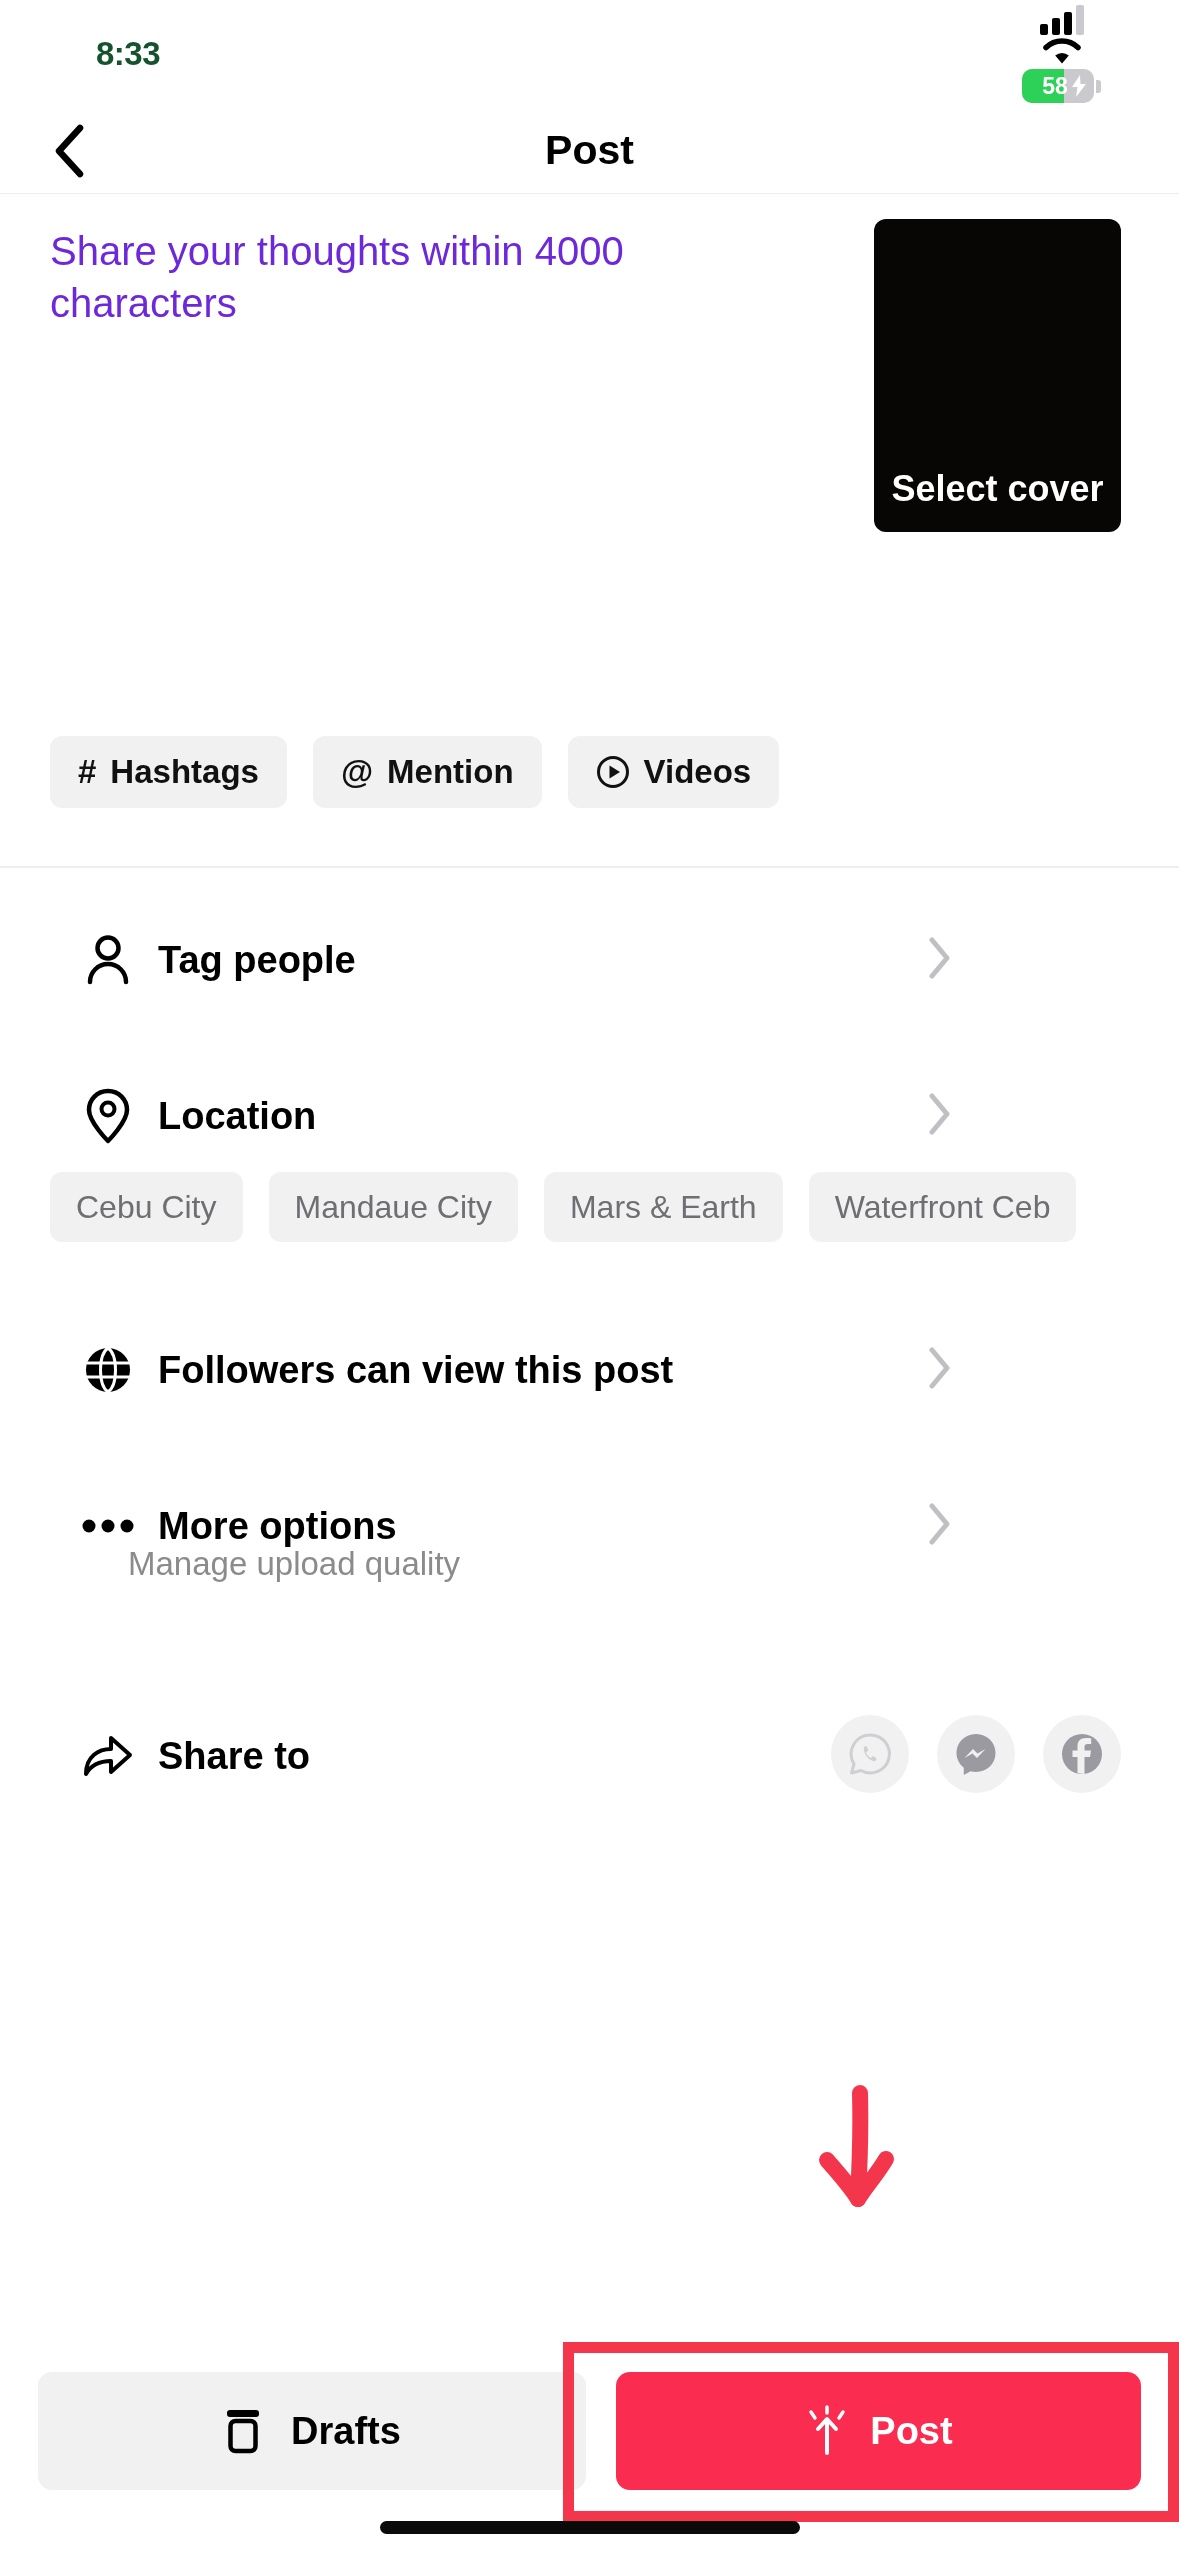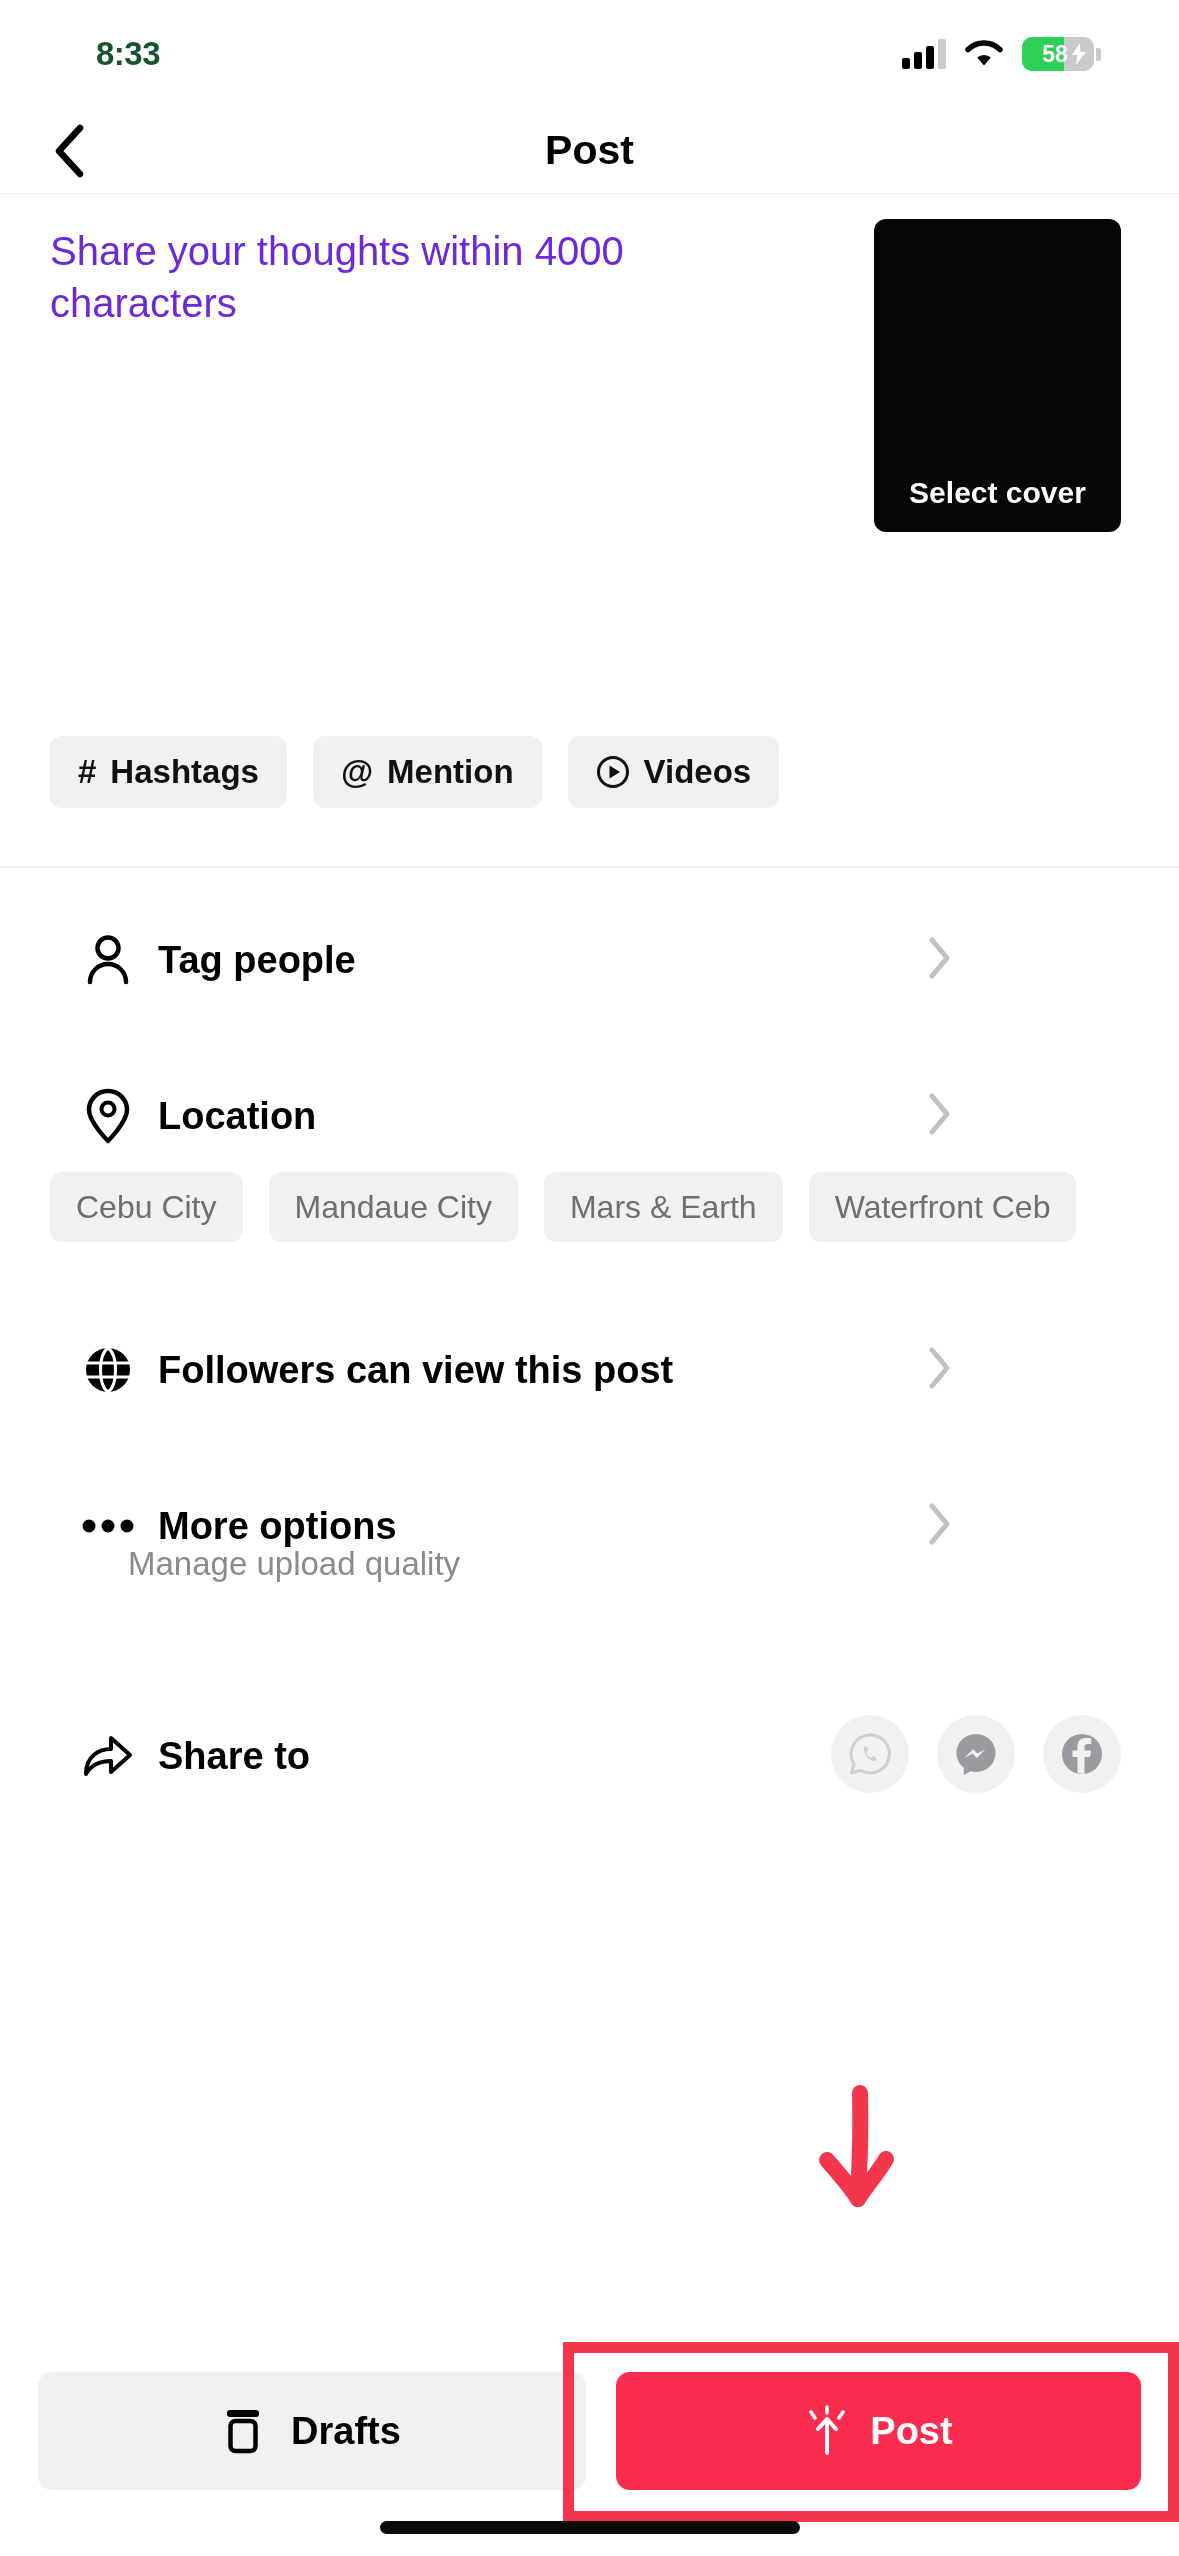--- a/index.html
+++ b/index.html
@@ -12,21 +12,21 @@
   }
   .screen { position:relative; width:1179px; height:2556px; background:#fff; }
 
   
   .statusbar {
     position:absolute; top:0; left:0; width:1179px; height:108px;
     display:flex; align-items:center; justify-content:space-between;
     padding:0 78px 0 96px;
   }
   .sb-time { font-size:33px; font-weight:700; color:#14532d; letter-spacing:-0.5px; }
-  .sb-right { display:flex; align-items:center; gap:18px; }
+  .sb-right { display:flex; align-items:center; gap:2px;flex-direction:column; }
   .sig { display:flex; align-items:flex-end; gap:4px; height:30px; }
   .sig i { display:block; width:8px; background:#000; border-radius:2px; }
   .sig i:nth-child(1){height:11px}
   .sig i:nth-child(2){height:17px}
   .sig i:nth-child(3){height:23px}
   .sig i:nth-child(4){height:30px; background:#c9c9ce;}
   .batt {
     position:relative; width:72px; height:34px; border-radius:10px;
     background:#c9c9ce; overflow:hidden;
     display:flex; align-items:center;
@@ -60,21 +60,21 @@
     position:absolute; left:50px; top:30px; width:760px;
     font-size:40px; line-height:1.3; color:#6d28d9; font-weight:400;
   }
   .cover {
     position:absolute; right:58px; top:24px;
     width:247px; height:313px; border-radius:12px;
     background:#080605; overflow:hidden;
   }
   .cover .label {
     position:absolute; bottom:22px; left:0; right:0; text-align:center;
-    font-size:30px; font-weight:700; color:#fff;
+    font-size:36px; font-weight:700; color:#fff;
   }
 
   
   .chiprow {
     position:absolute; top:736px; left:0; width:1179px;
     display:flex; align-items:center; gap:26px; padding-left:50px;
   }
   .chip {
     display:flex; align-items:center; gap:14px;
     height:72px; padding:0 28px; border-radius:12px;

